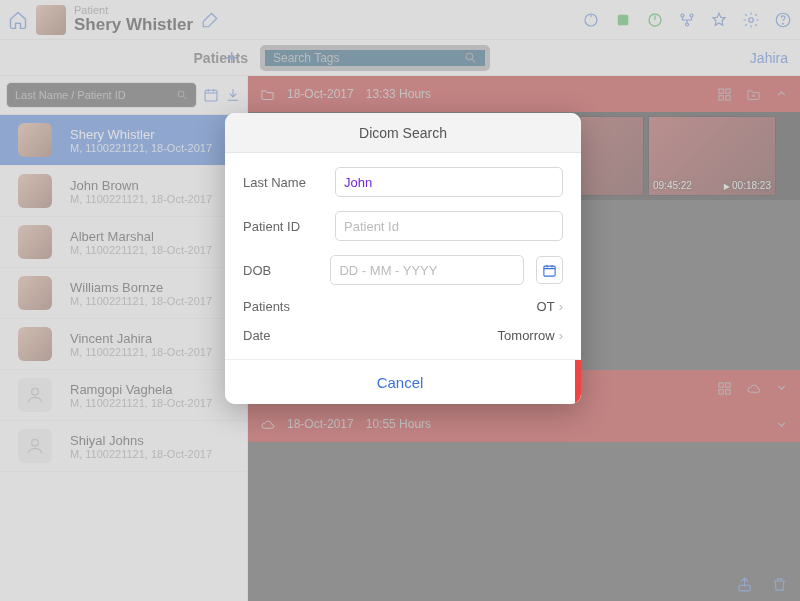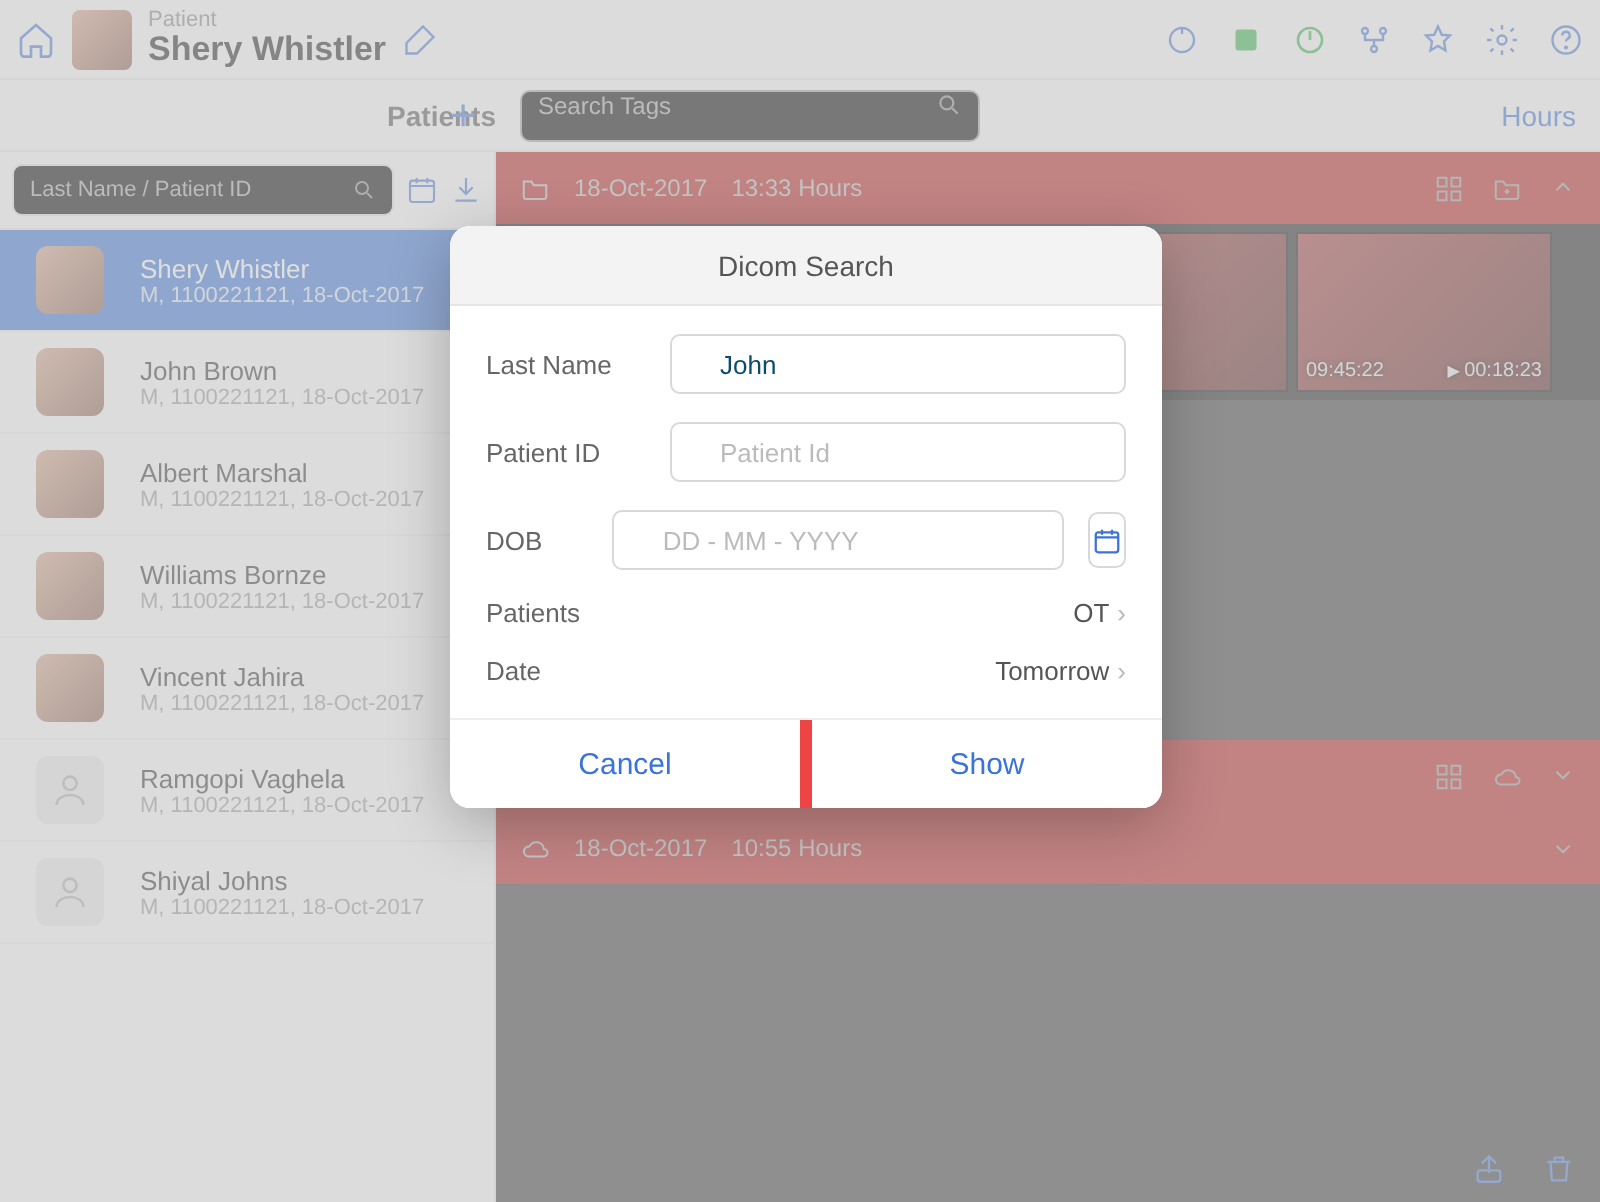--- a/index.html
+++ b/index.html
@@ -15,29 +15,29 @@
   .patient-label { font-size:11px; color:#888; line-height:1; }
   .patient-name { font-size:17px; font-weight:600; color:#222; line-height:1.1; }
   .topbar-right { margin-left:auto; display:flex; gap:14px; }
 
   
   .strip { height:36px; display:flex; align-items:center; border-bottom:1px solid #e6e6e6; background:#fafafa; }
   .strip-left { width:248px; display:flex; align-items:center; justify-content:flex-end; position:relative; }
   .strip-title { font-size:14px; color:#555; font-weight:600; }
   .plus { position:absolute; right:10px; color:#4a7bd8; font-size:22px; line-height:1; }
   .strip-right { flex:1; display:flex; align-items:center; padding:0 12px; }
-  .search-tags { flex:0 0 230px; height:26px; border:1px solid #a3a3a3; border-radius:5px; background:#000000; display:flex; align-items:flex-start; padding:0 8px; color:#aaa; font-size:12px; }
+  .search-tags { flex:0 0 230px; height:26px; border:5px solid #a3a3a3; border-radius:5px; background:#0c4a6e; display:flex; align-items:center; padding:0 8px; color:#aaa; font-size:12px; }
   .search-tags .mag { margin-left:auto; color:#888; }
   .select-link { margin-left:auto; color:#3b73d8; font-size:14px; }
 
   
   .cols { display:flex; height:calc(601px - 40px - 36px); }
   .sidebar { width:248px; background:#fafafa; border-right:1px solid #e6e6e6; display:flex; flex-direction:column; }
   .side-search { display:flex; align-items:center; gap:6px; padding:6px; border-bottom:1px solid #e6e6e6; }
-  .side-input { flex:1; height:26px; border:1px solid #e2e2e2; border-radius:5px; background:#000000; display:flex; align-items:center; padding:0 8px; color:#aaa; font-size:11px; }
+  .side-input { flex:1; height:26px; border:1px solid #e2e2e2; border-radius:5px; background:#404040; display:flex; align-items:center; padding:0 8px; color:#aaa; font-size:11px; }
   .side-input .mag { margin-left:auto; color:#888; font-size:13px; }
   .side-icons { display:flex; gap:6px; color:#4a7bd8; }
 
   .plist { flex:1; overflow:hidden; }
   .pitem { display:flex; align-items:center; gap:10px; padding:8px 10px; border-bottom:1px solid #eee; }
   .pitem.selected { background:#3b73d8; color:#fff; }
   .pinfo { display:flex; flex-direction:column; }
   .pname { font-size:13px; color:#333; }
   .pitem.selected .pname { color:#fff; }
   .pmeta { font-size:11px; color:#9a9a9a; }
@@ -59,21 +59,21 @@
   .dim { position:absolute; inset:0; background:rgba(200,200,200,0.6); }
 
   
   .dialog { position:absolute; left:225px; top:113px; width:356px; background:#fff; border-radius:10px; box-shadow:0 8px 30px rgba(0,0,0,0.25); overflow:hidden; }
   .dlg-head { height:40px; background:#f3f3f3; border-bottom:1px solid #e6e6e6; display:flex; align-items:center; justify-content:center; font-size:14px; color:#555; }
   .dlg-body { padding:14px 18px 6px 18px; display:flex; flex-direction:column; gap:14px; }
   .row { display:flex; align-items:center; gap:12px; }
   .row .lab { width:80px; font-size:13px; color:#666; }
   .row .val { margin-left:auto; font-size:13px; color:#555; display:flex; align-items:center; gap:4px; }
   .chev { color:#bbb; }
-  .inp { flex:1; height:30px; border:1px solid #d8d8d8; border-radius:5px; padding:0 24px; font-size:13px; color:#0c4a6e; background:#fff; }
+  .inp { flex:1; height:30px; border:1px solid #d8d8d8; border-radius:5px; padding:0 8px; font-size:13px; color:#6d28d9; background:#fff; }
   .inp::placeholder { color:#bbb; }
   .cal-btn { width:28px; height:28px; border:1px solid #d8d8d8; border-radius:5px; display:flex; align-items:center; justify-content:center; color:#3b73d8; font-size:14px; }
   .dlg-foot { display:flex; border-top:1px solid #eee; margin-top:10px; }
   .dlg-foot button { flex:1; height:44px; background:#fff; border:none; font-size:15px; color:#3b73d8; cursor:pointer; }
   .dlg-foot button:first-child { border-right:6px solid #ef4444; }
 
   svg { display:block; }
 </style>
 </head>
 <body>
@@ -152,21 +152,21 @@
     <div class="strip-right">
       <div class="search-tags">
         <span>Search Tags</span>
         <span class="mag">
           <svg width="13" height="13" viewBox="0 0 24 24" fill="none" stroke="currentColor" stroke-width="2">
               <circle cx="10" cy="10" r="6"></circle>
               <path d="M20 20l-5-5"></path>
             </svg>
         </span>
       </div>
-      <span class="select-link">Hours</span>
+      <span class="select-link">Jahira</span>
     </div>
   </div>
 
   <div class="cols">
     <div class="sidebar">
       <div class="side-search">
         <div class="side-input">
           <span>Last Name / Patient ID</span>
           <span class="mag">
               <svg width="12" height="12" viewBox="0 0 24 24" fill="none" stroke="currentColor" stroke-width="2">
@@ -395,17 +395,16 @@
       <div class="row">
         <div class="lab">Date</div>
         <div class="val">
           <span>Tomorrow</span>
           <span class="chev">›</span>
         </div>
       </div>
     </div>
     <div class="dlg-foot">
       <button>Cancel</button>
-      <button>Show</button>
     </div>
   </div>
 
 </div>
 
 </body></html>

